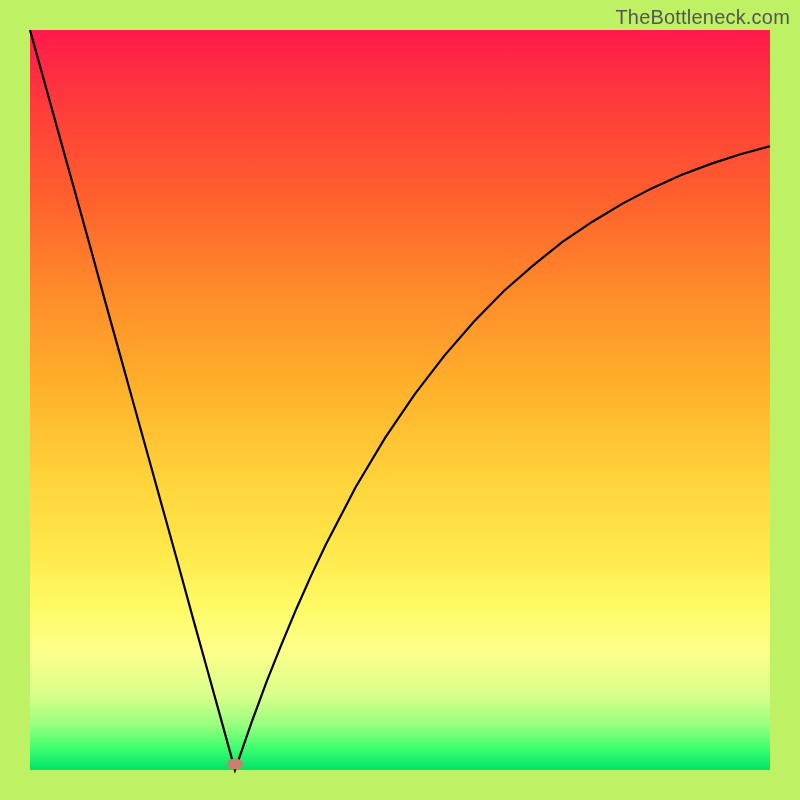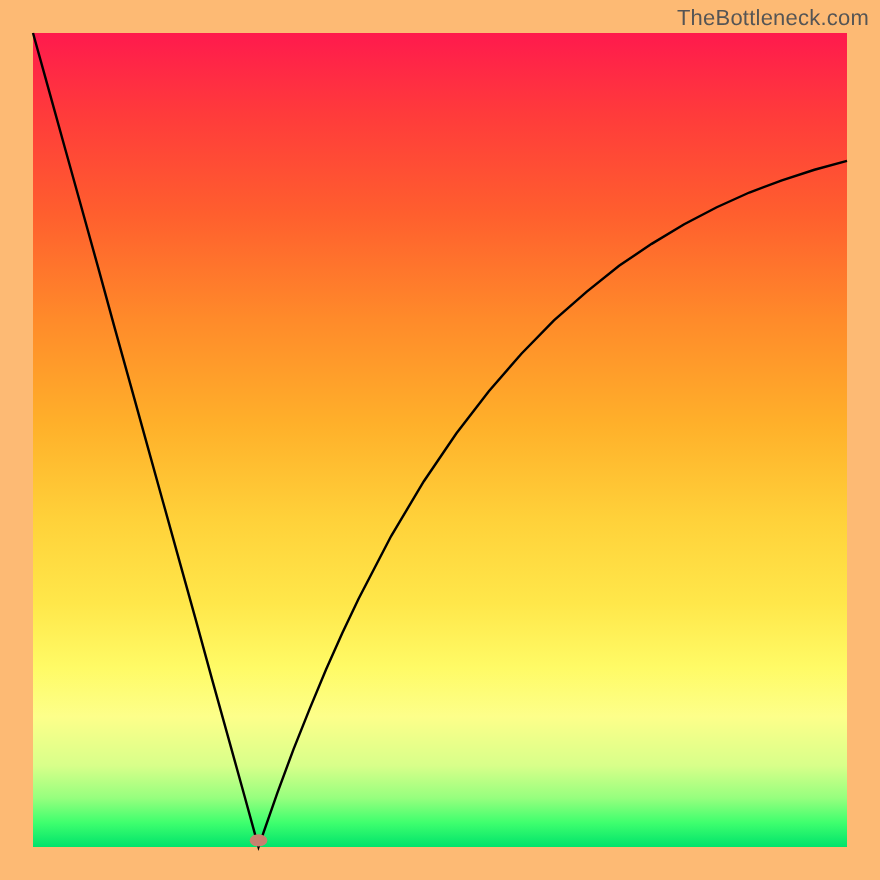--- a/index.html
+++ b/index.html
@@ -10,21 +10,21 @@
     background: #000;
     overflow: hidden;
     font-family: Arial, Helvetica, sans-serif;
   }
   .frame {
     position: absolute;
     left: 0;
     top: 0;
     width: 800px;
     height: 800px;
-    background: #fdba74;
+    background: #bef264;
   }
   .plot {
     position: absolute;
     left: 30px;
     top: 30px;
     width: 740px;
     height: 740px;
     background: linear-gradient(
       to bottom,
       #ff1a4d 0%,

